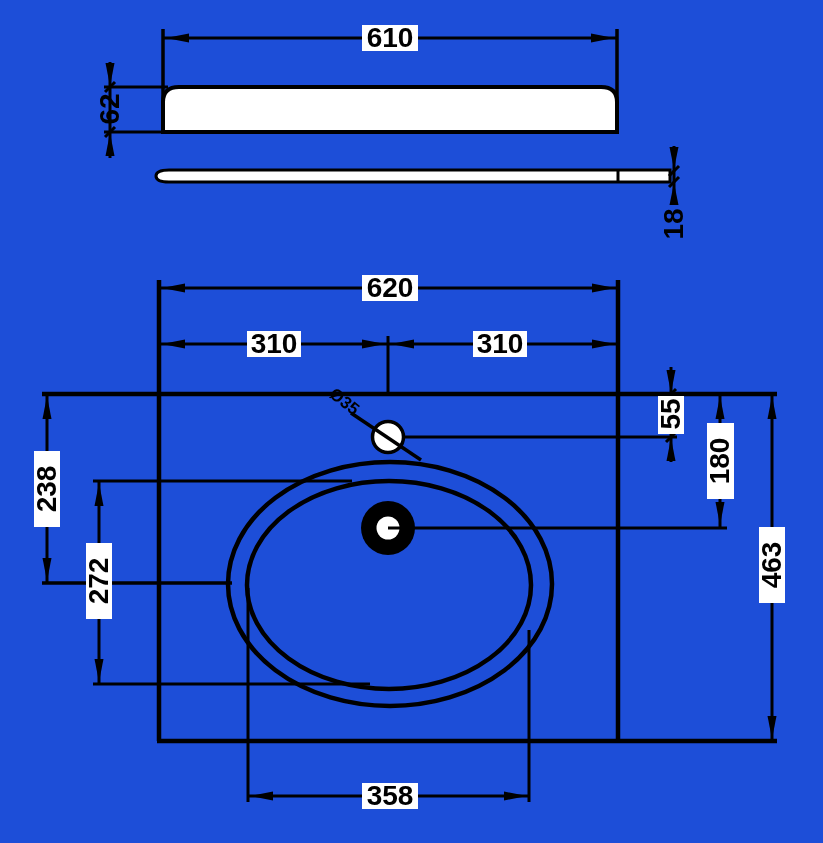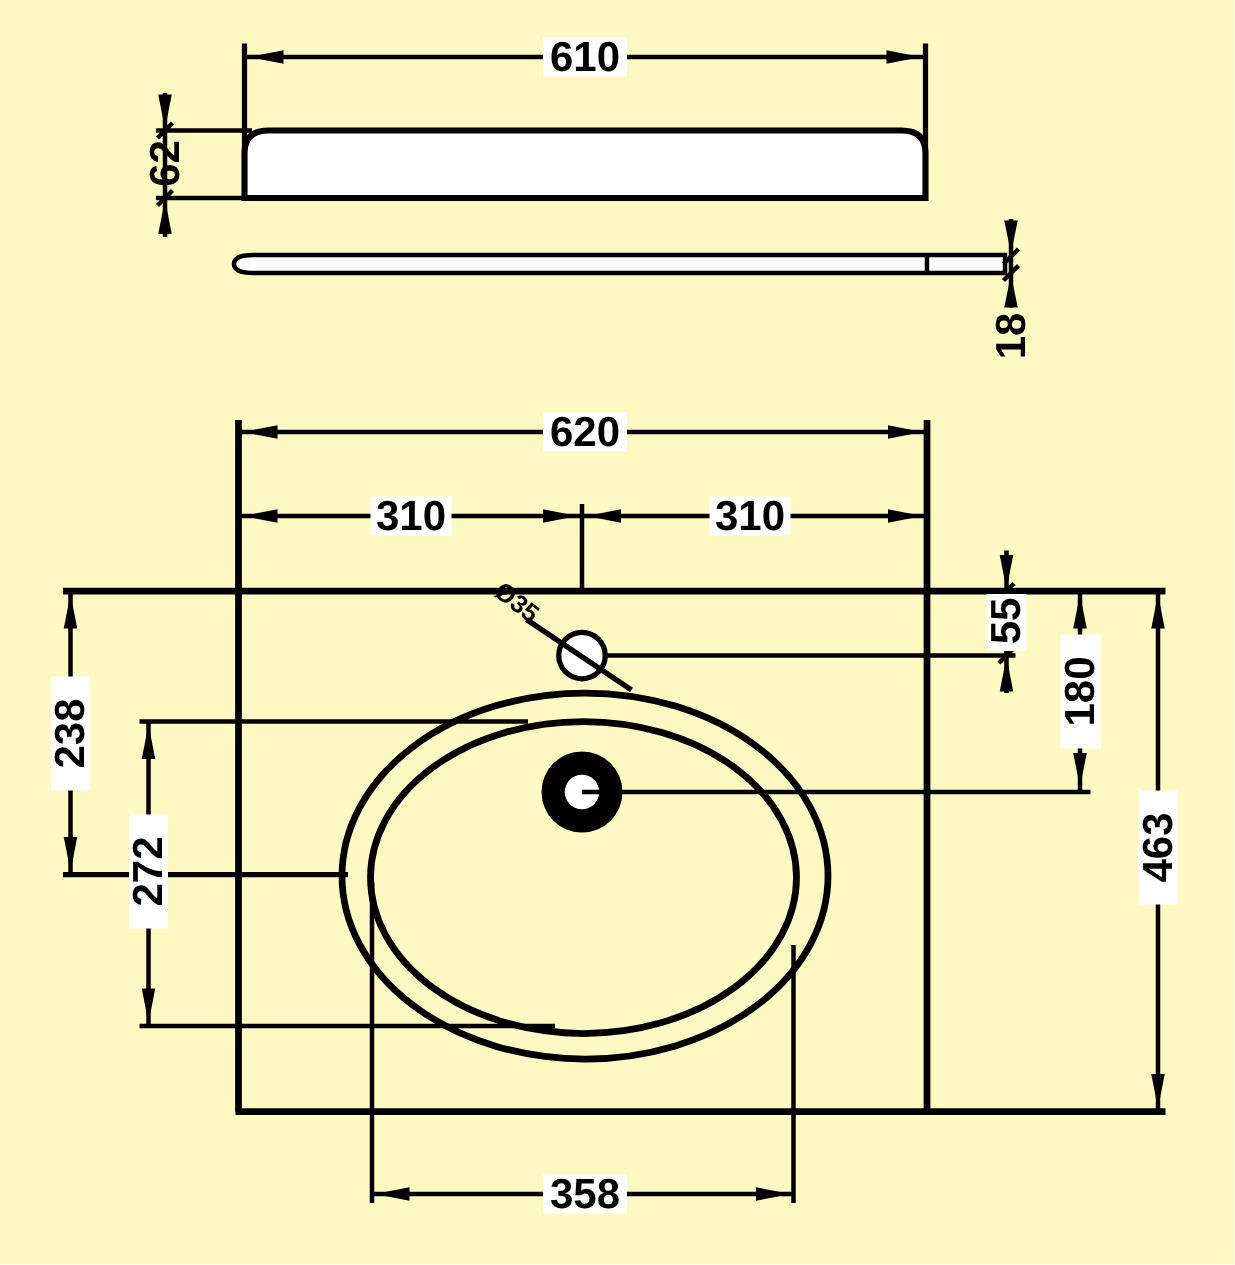--- a/index.html
+++ b/index.html
@@ -4,21 +4,21 @@
 <style>
   html, body {
     margin: 0;
     padding: 0;
     background: #ffffff;
   }
   .stage {
     position: relative;
     width: 823px;
     height: 843px;
-    background: #fef9c3;
+    background: #1d4ed8;
     overflow: hidden;
   }
   svg { display: block; }
   svg text {
     font-family: "Liberation Sans", sans-serif;
     font-weight: bold;
     fill: #000000;
   }
   .dim-label { font-size: 28px; }
   .small-label { font-size: 17px; }

